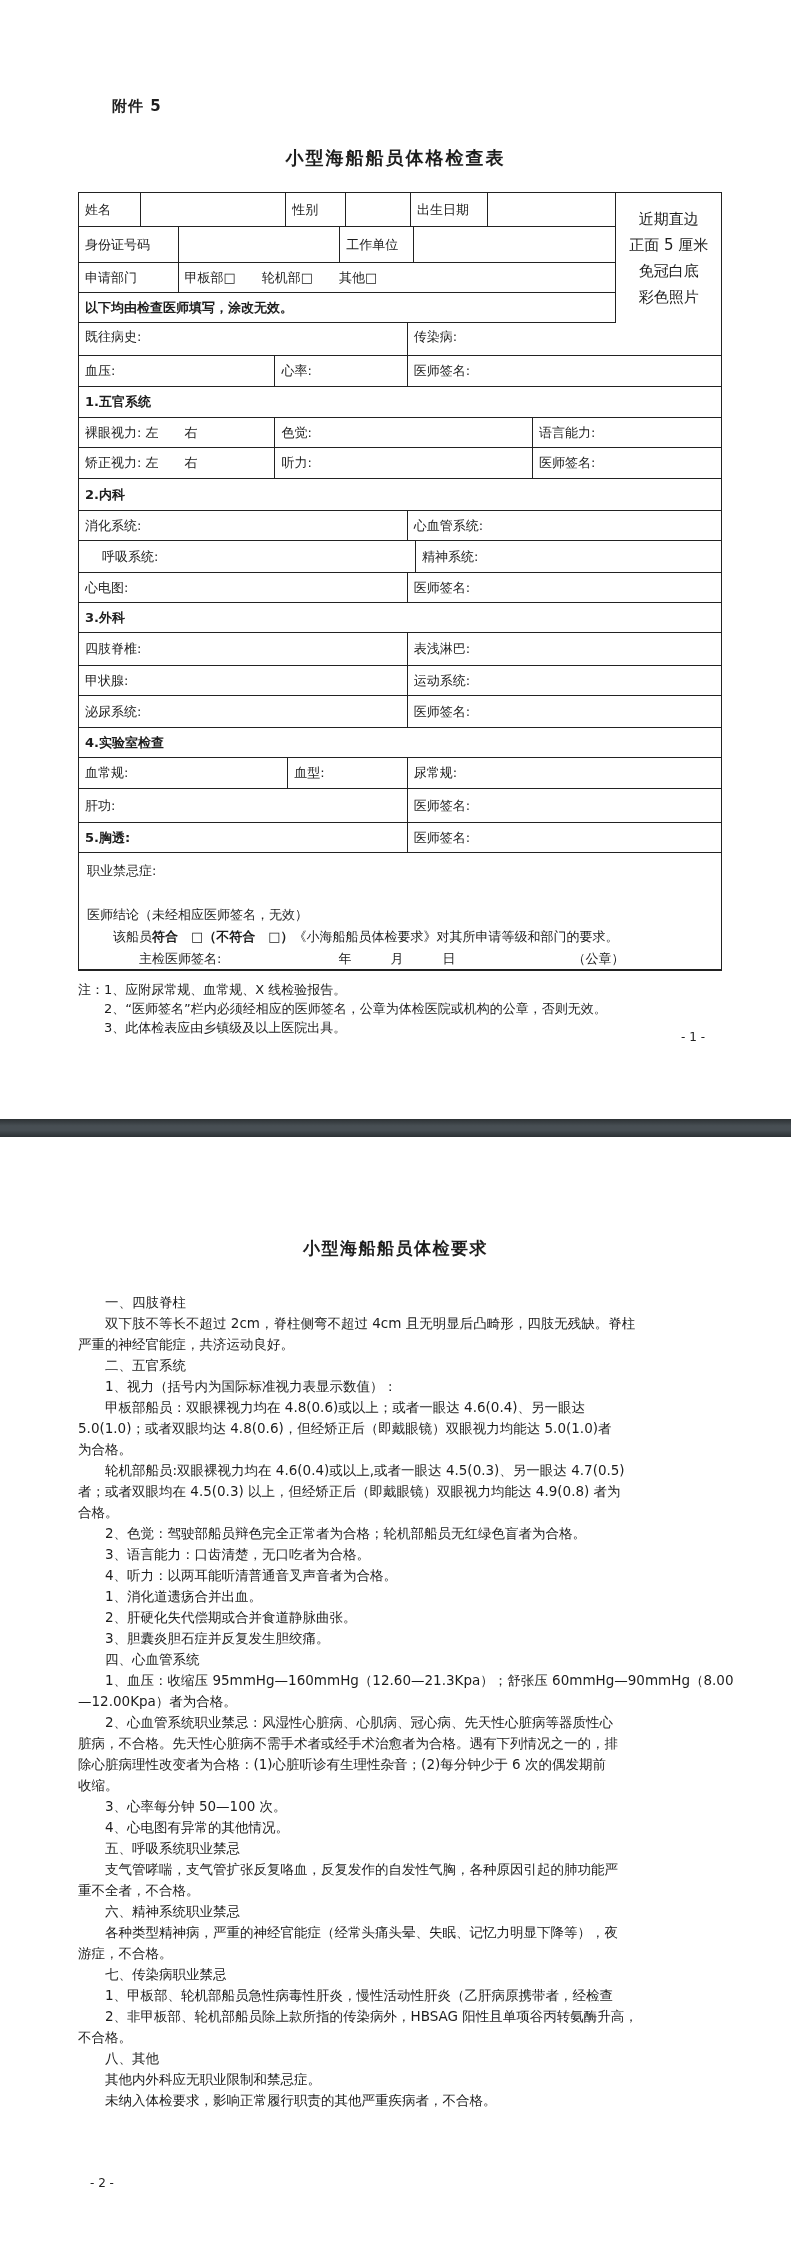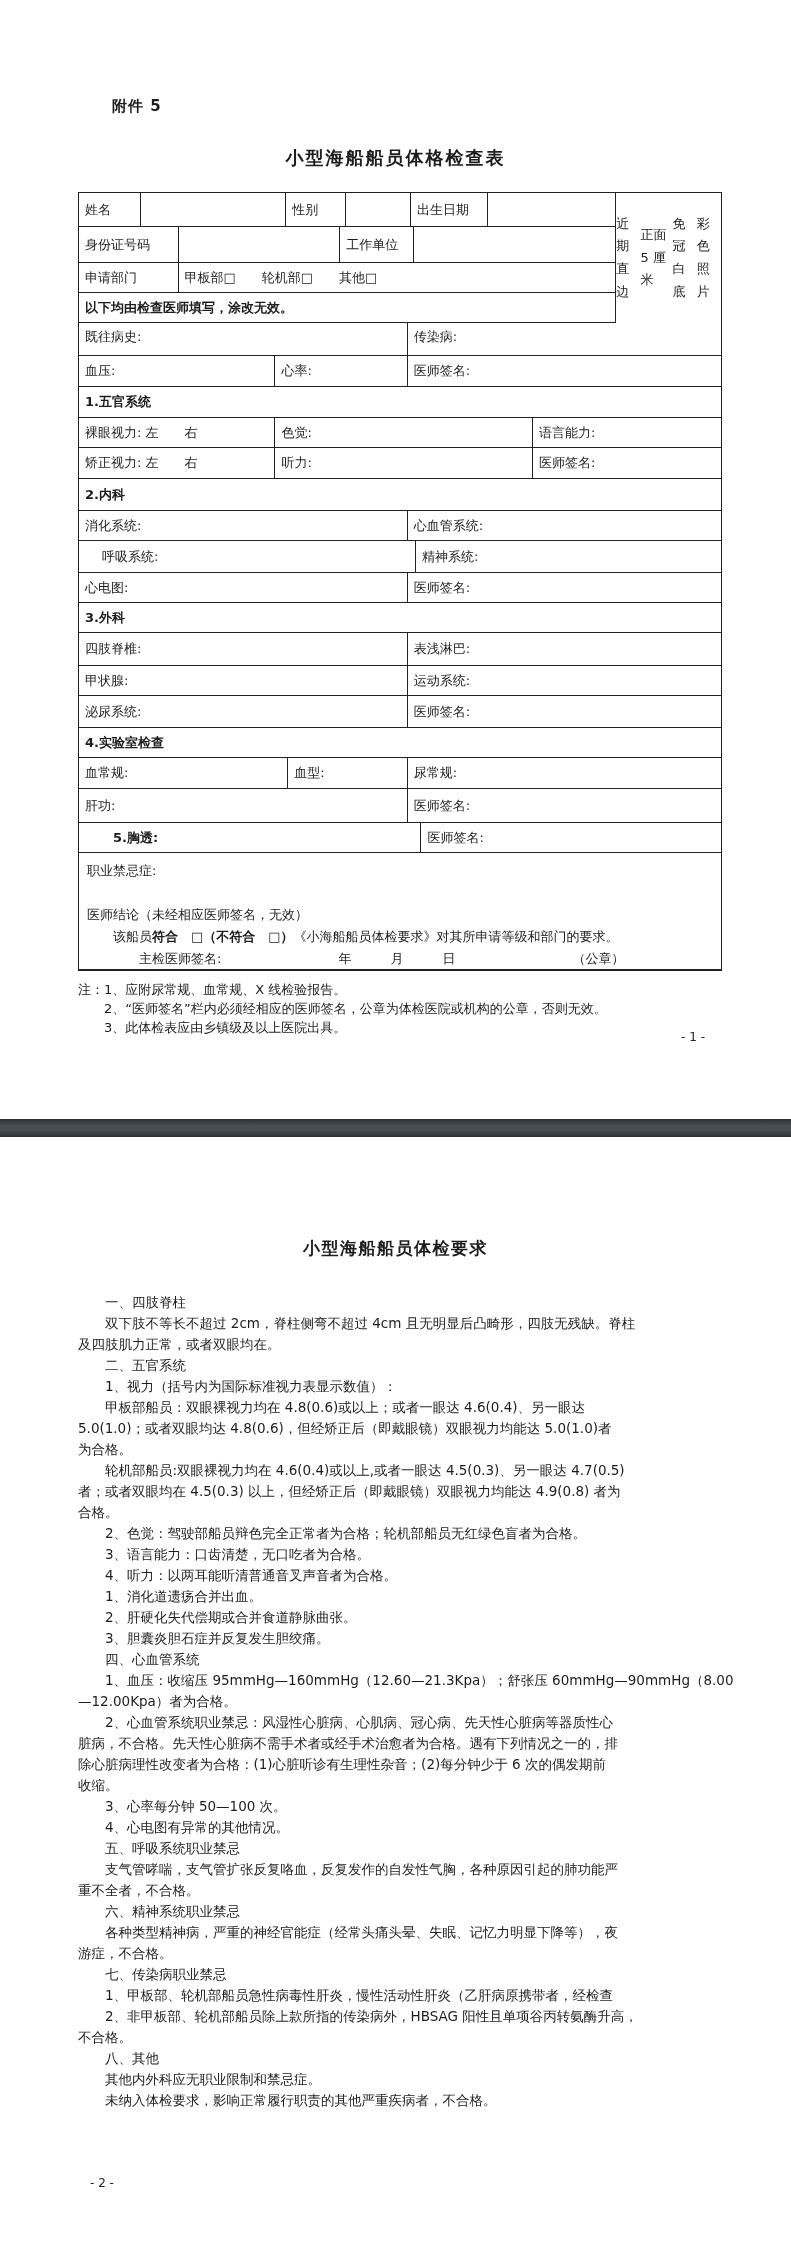--- a/index.html
+++ b/index.html
@@ -15,22 +15,22 @@
   .frow{display:flex;border-bottom:1px solid #222;box-sizing:border-box;align-items:stretch;}
   .frow:last-child{border-bottom:none;}
   .fcell{box-sizing:border-box;border-right:1px solid #222;padding:2px 6px;
          font-size:13px;display:flex;align-items:center;white-space:pre;overflow:hidden;}
   .frow:not(.short) .fcell:last-child{border-right:none;}
   .fcell.b{font-weight:bold;}
   .fcell.ta{align-items:flex-start;padding-top:5px;}
   .fcell.bigcell{display:block;padding:7px 8px;line-height:22px;white-space:pre-wrap;}
   .bigcell .seg-b{font-weight:bold;}
   #photo-box{position:absolute;right:0;top:0;width:16.3%;height:130px;box-sizing:border-box;
-             display:flex;flex-direction:row;justify-content:center;align-items:center;
-             font-size:13px;line-height:1.75;background:#fff;}
+             display:flex;flex-direction:column;justify-content:center;align-items:center;
+             font-size:15px;line-height:1.75;background:#fff;}
   #notes{left:78px;top:980px;width:652px;font-size:13px;line-height:19px;display:flex;}
   #notes .prefix{white-space:pre;}
   #notes .nlines{flex:1;}
   .pagenum{font-size:12px;color:#222;}
   #p1-pagenum{right:86px;top:1030px;}
 
   
   #page-divider{left:0;top:1119px;width:791px;height:18px;
     background:linear-gradient(180deg,#2c3134 0%,#474e53 38%,#474e53 62%,#2c3134 100%);}
 
@@ -133,21 +133,21 @@
       <div class="frow" style="height: 31px;">
         <div class="fcell" style="width: 32.6%;">血常规:</div>
         <div class="fcell" style="width: 18.6%;">血型:</div>
         <div class="fcell" style="width: 48.8%;">尿常规:</div>
       </div>
       <div class="frow" style="height: 34px;">
         <div class="fcell" style="width: 51.2%;">肝功:</div>
         <div class="fcell" style="width: 48.8%;">医师签名:</div>
       </div>
       <div class="frow" style="height: 30px;">
-        <div class="fcell b" style="width: 51.2%; margin-left: 28px;">5.胸透:</div>
+        <div class="fcell b" style="width: 51.2%;">5.胸透:</div>
         <div class="fcell" style="width: 48.8%;">医师签名:</div>
       </div>
       <div class="frow" style="height: 117px;">
         <div class="fcell bigcell" style="width: 100%;"><div><span>职业禁忌症:</span></div><div>&nbsp;</div><div><span>医师结论（未经相应医师签名，无效）</span></div><div><span>　　该船员</span><span class="seg-b">符合　□（不符合　□）</span><span>《小海船船员体检要求》对其所申请等级和部门的要求。</span></div><div><span>　　　　主检医师签名:　　　　　　　　　年　　　月　　　日　　　　　　　　　（公章）</span></div></div>
       </div>
       <div id="photo-box">
         <div>近期直边</div>
         <div>正面 5 厘米</div>
         <div>免冠白底</div>
         <div>彩色照片</div>
@@ -165,21 +165,21 @@
 
   <div class="abs pagenum" id="p1-pagenum">- 1 -</div>
 
   <div class="abs" id="page-divider"></div>
 
   <div class="abs" id="p2-title">小型海船船员体检要求</div>
 
   <div class="abs" id="req-body">
       <div class="rline h">一、四肢脊柱</div>
       <div class="rline i">双下肢不等长不超过 2cm，脊柱侧弯不超过 4cm 且无明显后凸畸形，四肢无残缺。脊柱</div>
-      <div class="rline c">及四肢肌力正常，或者双眼均在。</div>
+      <div class="rline c">严重的神经官能症，共济运动良好。</div>
       <div class="rline h">二、五官系统</div>
       <div class="rline i">1、视力（括号内为国际标准视力表显示数值）：</div>
       <div class="rline i">甲板部船员：双眼裸视力均在 4.8(0.6)或以上；或者一眼达 4.6(0.4)、另一眼达</div>
       <div class="rline c">5.0(1.0)；或者双眼均达 4.8(0.6)，但经矫正后（即戴眼镜）双眼视力均能达 5.0(1.0)者</div>
       <div class="rline c">为合格。</div>
       <div class="rline i">轮机部船员:双眼裸视力均在 4.6(0.4)或以上,或者一眼达 4.5(0.3)、另一眼达 4.7(0.5)</div>
       <div class="rline c">者；或者双眼均在 4.5(0.3) 以上，但经矫正后（即戴眼镜）双眼视力均能达 4.9(0.8) 者为</div>
       <div class="rline c">合格。</div>
       <div class="rline i">2、色觉：驾驶部船员辩色完全正常者为合格；轮机部船员无红绿色盲者为合格。</div>
       <div class="rline i">3、语言能力：口齿清楚，无口吃者为合格。</div>

